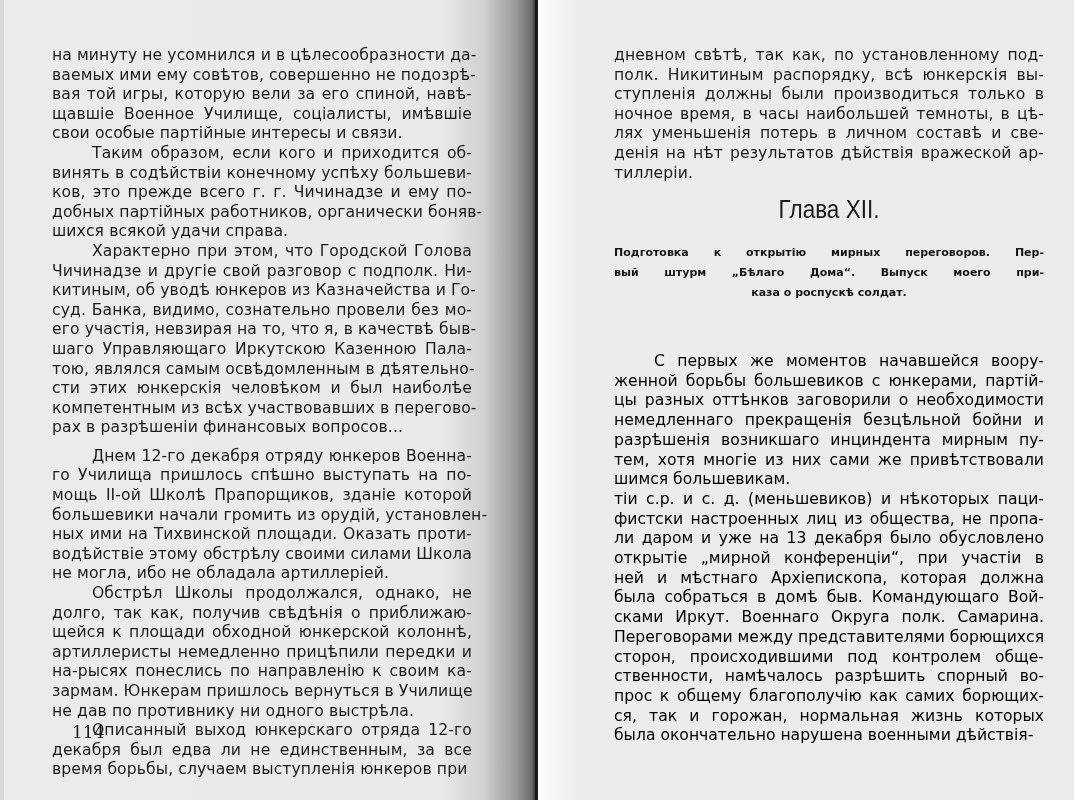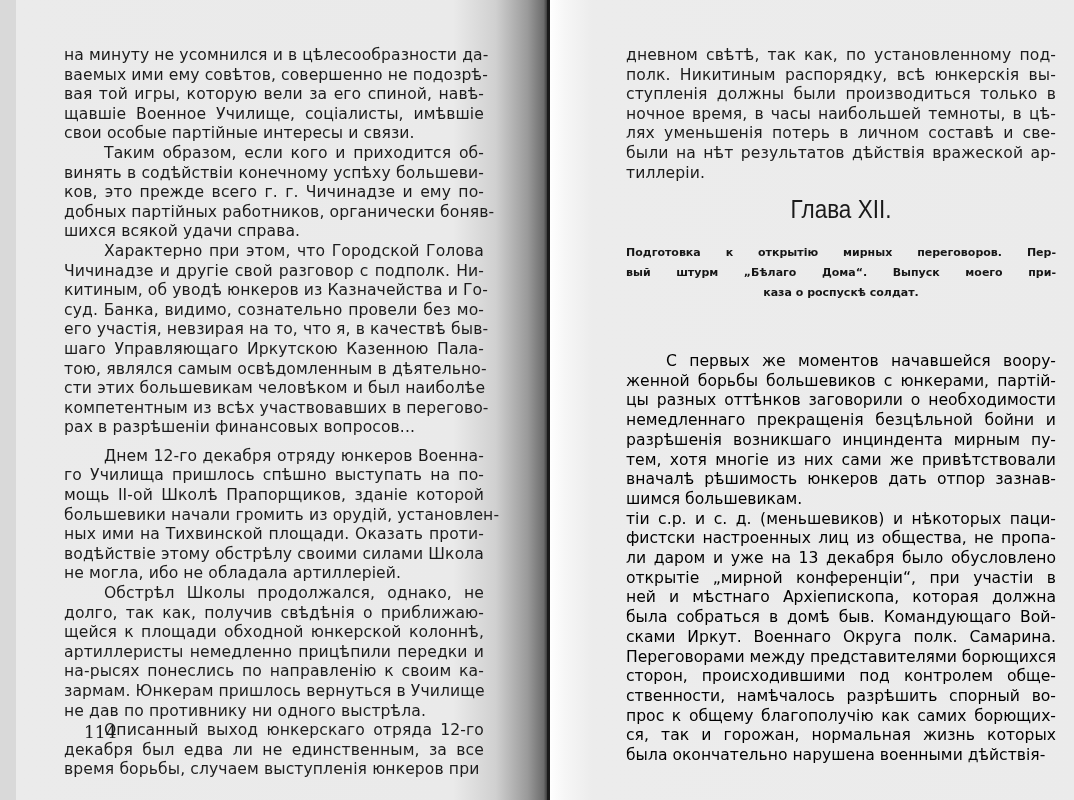--- a/index.html
+++ b/index.html
@@ -2,21 +2,21 @@
 <html><head>
 <meta charset="utf-8">
 <style>
   html, body { margin: 0; padding: 0; }
   body {
     width: 1074px; height: 800px; overflow: hidden;
     background: #d9d9d9;
     font-family: "DejaVu Sans", sans-serif;
     position: relative;
   }
-  .spread { position: absolute; left: 16px; top: 0; width: 1006px; height: 800px; }
+  .spread { position: absolute; left: 4px; top: 0; width: 1006px; height: 800px; }
   .page {
     position: absolute; top: 0; height: 800px;
     background: #ececec;
     box-sizing: border-box;
   }
   .page.left {
     left: 0; width: 533px;
     background: linear-gradient(to right, #ebebeb 0%, #eaeaea 82%, #d0d0d0 90%, #9a9a9a 96%, #6d6d6d 99%, #222 100%);
   }
   .page.right {
@@ -85,21 +85,21 @@
           <span class="line last">шихся всякой удачи справа.</span>
         </div>
         <div>
           <span class="line indent">Характерно при этом, что Городской Голова</span>
           <span class="line">Чичинадзе и другіе свой разговор с подполк. Ни-</span>
           <span class="line">китиным, об уводѣ юнкеров из Казначейства и Го-</span>
           <span class="line">суд. Банка, видимо, сознательно провели без мо-</span>
           <span class="line">его участія, невзирая на то, что я, в качествѣ быв-</span>
           <span class="line">шаго Управляющаго Иркутскою Казенною Пала-</span>
           <span class="line">тою, являлся самым освѣдомленным в дѣятельно-</span>
-          <span class="line">сти этих большевикам человѣком и был наиболѣе</span>
+          <span class="line">сти этих юнкерскія человѣком и был наиболѣе</span>
           <span class="line">компетентным из всѣх участвовавших в перегово-</span>
           <span class="line last">рах в разрѣшеніи финансовых вопросов...</span>
         </div>
         <div class="gap"></div>
         <div>
           <span class="line indent">Днем 12-го декабря отряду юнкеров Военна-</span>
           <span class="line">го Училища пришлось спѣшно выступать на по-</span>
           <span class="line">мощь II-ой Школѣ Прапорщиков, зданіе которой</span>
           <span class="line">большевики начали громить из орудій, установлен-</span>
           <span class="line">ных ими на Тихвинской площади. Оказать проти-</span>
@@ -129,40 +129,39 @@
   </div>
 
   <div class="gutter-line"></div>
 
   <div class="text-block top" style="position:absolute;left:610px;top:46px;width:430px;" id="right-cont">
       <span class="line">дневном свѣтѣ, так как, по установленному под-</span>
       <span class="line">полк. Никитиным распорядку, всѣ юнкерскія вы-</span>
       <span class="line">ступленія должны были производиться только в</span>
       <span class="line">ночное время, в часы наибольшей темноты, в цѣ-</span>
       <span class="line">лях уменьшенія потерь в личном составѣ и све-</span>
-      <span class="line">были на нѣт результатов дѣйствія вражеской ар-</span>
+      <span class="line">денія на нѣт результатов дѣйствія вражеской ар-</span>
       <span class="line last">тиллеріи.</span>
     </div>
 
   <div class="chapter-title">Глава XII.</div>
   <div class="chapter-sub" id="chapter-sub">
       <span class="line">Подготовка к открытію мирных переговоров. Пер-</span>
       <span class="line">вый штурм „Бѣлаго Дома“. Выпуск моего при-</span>
       <span class="line center">каза о роспускѣ солдат.</span>
     </div>
 
   <div class="right-body" id="right-body">
       <div>
         <span class="line indent">С первых же моментов начавшейся воору-</span>
         <span class="line">женной борьбы большевиков с юнкерами, партій-</span>
         <span class="line">цы разных оттѣнков заговорили о необходимости</span>
         <span class="line">немедленнаго прекращенія безцѣльной бойни и</span>
         <span class="line">разрѣшенія возникшаго инциндента мирным пу-</span>
         <span class="line">тем, хотя многіе из них сами же привѣтствовали</span>
-        <span class="line">вначалѣ рѣшимость юнкеров дать отпор зазнав-</span>
         <span class="line last">шимся большевикам.</span>
       </div>
       <div>
         <span class="line">тіи с.р. и с. д. (меньшевиков) и нѣкоторых паци-</span>
         <span class="line">фистски настроенных лиц из общества, не пропа-</span>
         <span class="line">ли даром и уже на 13 декабря было обусловлено</span>
         <span class="line">открытіе „мирной конференціи“, при участіи в</span>
         <span class="line">ней и мѣстнаго Архіепископа, которая должна</span>
         <span class="line">была собраться в домѣ быв. Командующаго Вой-</span>
         <span class="line">сками Иркут. Военнаго Округа полк. Самарина.</span>

